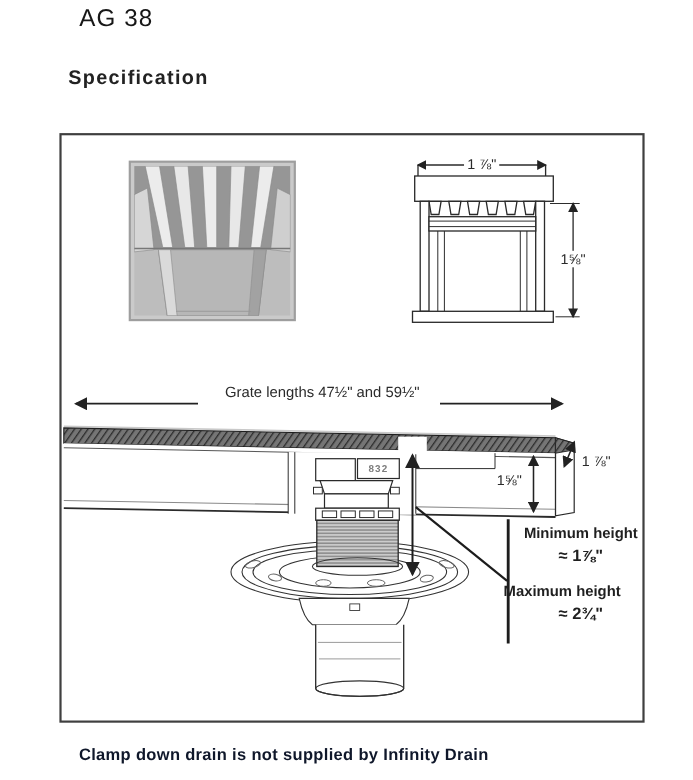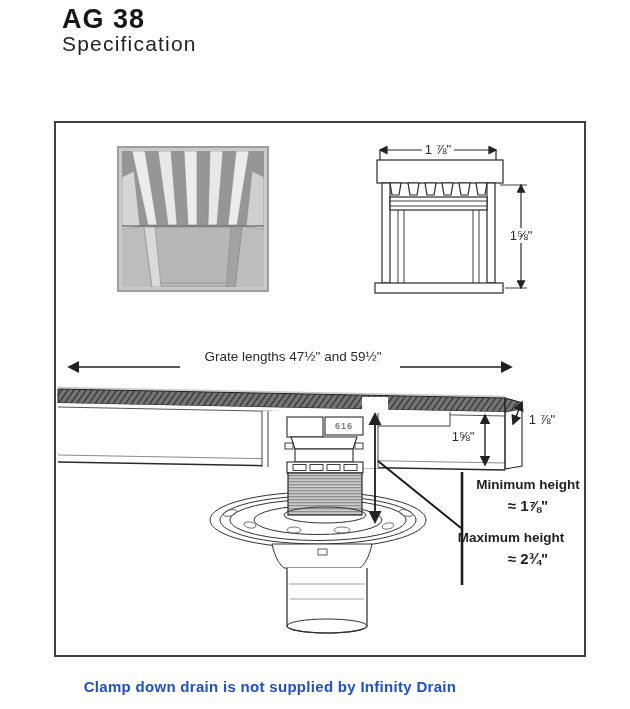--- a/index.html
+++ b/index.html
@@ -3,42 +3,41 @@
 <meta charset="utf-8">
 <style>
   html,body{margin:0;padding:0;}
   body{
     width:630px;height:709px;position:relative;background:#ffffff;
     font-family:"Liberation Sans","DejaVu Sans",sans-serif;color:#1c1c1c;
     overflow:hidden;
   }
   .abs{position:absolute;}
   .page-title{
-    left:62px;top:4px;font-size:27px;font-weight:700;letter-spacing:1px;color:#171717;
+    left:72px;top:4px;font-size:22px;font-weight:400;letter-spacing:1px;color:#171717;
   }
   .page-subtitle{
-    left:62px;top:32px;font-size:21px;font-weight:400;letter-spacing:1.2px;color:#222222;
+    left:62px;top:60px;font-size:18px;font-weight:700;letter-spacing:1.2px;color:#222222;
   }
   .spec-box{
     left:54px;top:121px;width:532px;height:536px;box-sizing:border-box;
     border:2px solid #3f3f3f;background:#ffffff;
   }
   .layer{position:absolute;left:-2px;top:-2px;width:532px;height:536px;}
   .lbl{position:absolute;transform:translateX(-50%);white-space:nowrap;color:#2a2a2a;}
   .dim-label{font-size:13px;background:#ffffff;padding:0 3px;line-height:15px;}
   .grate-text{font-size:13.5px;line-height:16px;}
   .italic{font-style:italic;}
   .caption{font-size:12.5px;font-style:italic;color:#3a3a3a;}
   .part-no{font-size:9px;font-weight:700;color:#7d7d7d;letter-spacing:1px;background:transparent;}
   .hgt-label{font-size:13.5px;font-weight:700;color:#1f1f1f;}
   .hgt-value{font-size:15px;font-weight:700;color:#1f1f1f;}
   .footer-note{
-    left:0;top:678px;width:516px;text-align:center;font-size:15px;font-weight:700;color:#1d4ed8;
+    left:0;top:678px;width:516px;text-align:center;font-size:15px;font-weight:700;color:#0f172a;
     letter-spacing:0.3px;
-    padding-left:12px;
   }
   svg{display:block;}
 </style>
 </head>
 <body>
 
 <div class="abs page-title">AG 38</div>
 <div class="abs page-subtitle">Specification</div>
 
 <div class="abs spec-box">
@@ -203,21 +202,21 @@
         <line x1="324" y1="340" x2="407" y2="407" stroke="#1c1c1c" stroke-width="2"></line>
         <line x1="408" y1="351" x2="408" y2="464" stroke="#1c1c1c" stroke-width="2.6"></line>
       </g>
     </svg>
 
     <div class="lbl dim-label" style="left:384px;top:21px;">1 ⅞"</div>
     <div class="lbl dim-label" style="left:467px;top:107px;">1⅝"</div>
 
     <div class="lbl grate-text" style="left:239px;top:228px;">Grate lengths 47½" and 59½"</div>
 
-    <div class="lbl part-no" style="left:290px;top:300px;">616</div>
+    <div class="lbl part-no" style="left:290px;top:300px;">832</div>
     <div class="lbl dim-label" style="left:409px;top:308px;">1⅝"</div>
     <div class="lbl dim-label" style="left:488px;top:291px;background:transparent;">1 ⅞"</div>
 
     <div class="lbl hgt-label" style="left:474px;top:356px;">Minimum height</div>
     <div class="lbl hgt-value" style="left:474px;top:376px;">≈ 1⅞"</div>
     <div class="lbl hgt-label" style="left:457px;top:409px;">Maximum height</div>
     <div class="lbl hgt-value" style="left:474px;top:429px;">≈ 2¾"</div>
   </div>
 </div>
 

